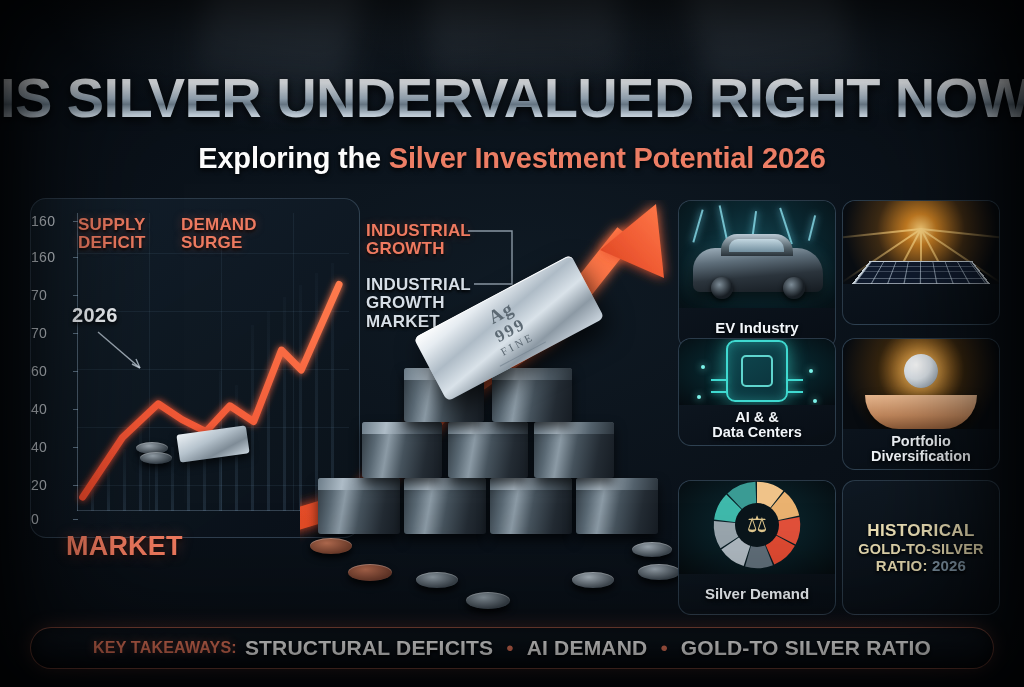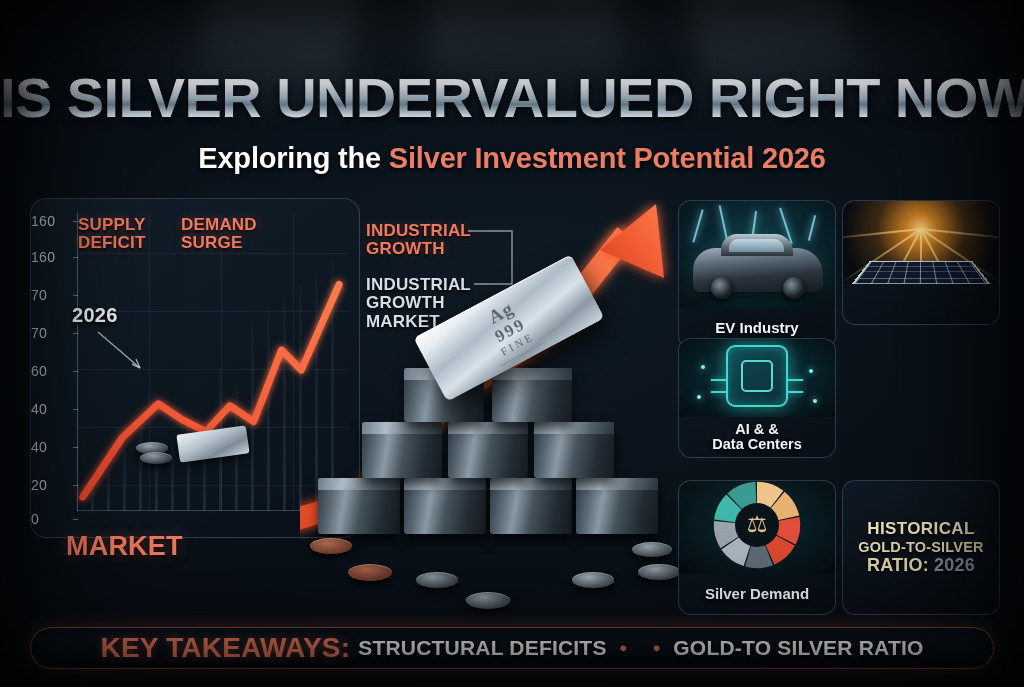--- a/index.html
+++ b/index.html
@@ -260,40 +260,40 @@
 
   
   .ratio-tile { position:absolute; left:842px; width:158px;
     border:1px solid rgba(120,155,185,.30); border-radius:13px;
     background:linear-gradient(160deg, rgba(16,26,36,.96), rgba(7,12,18,.98));
     display:flex; flex-direction:column; align-items:center; justify-content:center;
     padding:6px 4px;
   }
   .r-l1 { font-size:17px; font-weight:bold; color:#efe3b8; letter-spacing:.4px; text-shadow:0 2px 3px #000; }
   .r-l2 { font-size:14.5px; font-weight:bold; color:#e6dab0; letter-spacing:.2px; text-shadow:0 2px 3px #000; }
-  .r-l3 { font-size:18px; font-weight:bold; color:#e6dab0; letter-spacing:.2px; text-shadow:0 2px 3px #000; }
+  .r-l3 { font-size:15px; font-weight:bold; color:#e6dab0; letter-spacing:.2px; text-shadow:0 2px 3px #000; }
   .r-l3 .yr { color:#7e93a3; font-weight:bold; }
   .r-val {
     font-size:40px; font-weight:bold; letter-spacing:-.5px; margin-top:1px;
     background:linear-gradient(to bottom,#ffffff 0%, #dce4ec 35%, #93a2af 62%, #e9eff4 100%);
     -webkit-background-clip:text; background-clip:text;
     -webkit-text-fill-color:transparent; color:transparent;
     filter:drop-shadow(0 2px 3px rgba(0,0,0,.9));
   }
 
   
   .takeaways {
     position:absolute; left:30px; top:627px; width:964px; height:42px;
     border:1px solid rgba(235,120,90,.55); border-radius:21px;
     background:linear-gradient(180deg, rgba(16,24,33,.92), rgba(8,13,19,.95));
     box-shadow:0 0 18px rgba(235,110,80,.22), inset 0 0 16px rgba(0,0,0,.6);
     display:flex; align-items:center; justify-content:center;
     white-space:nowrap;
   }
-  .takeaways .lbl { color:#ef7a5e; font-size:28px; font-weight:bold; letter-spacing:.2px; text-shadow:0 0 9px rgba(240,110,80,.4);text-align:right; }
+  .takeaways .lbl { color:#ef7a5e; font-size:16px; font-weight:bold; letter-spacing:.2px; text-shadow:0 0 9px rgba(240,110,80,.4);text-align:right; }
   .takeaways .itm { color:#ffffff; font-size:21px; font-weight:bold; letter-spacing:.2px; text-shadow:0 2px 3px #000; }
   .takeaways .dot { color:#ef7a5e; font-size:21px; margin:0 13px; }
 </style>
 </head>
 <body>
 
 <div id="poster">
 
   <div class="spot s1"></div>
   <div class="spot s2"></div>
@@ -492,21 +492,21 @@
       <div class="rays" style="transform:translateX(-50%) rotate(28deg);"></div>
       <div class="rays" style="transform:translateX(-50%) rotate(-28deg);"></div>
       <div class="rays" style="transform:translateX(-50%) rotate(56deg);"></div>
       <div class="rays" style="transform:translateX(-50%) rotate(-56deg);"></div>
       <div class="rays" style="transform:translateX(-50%) rotate(84deg);"></div>
       <div class="rays" style="transform:translateX(-50%) rotate(-84deg);"></div>
       <div class="panel"></div>
     </div>
   </div>
 
-  <div class="tile" style="top:338px; height:120px;">
+  <div class="tile" style="top:338px; height:108px;">
     <div class="viz">
       <div class="ai-bg"></div>
       <div class="chip">
           <div class="core"></div>
         </div>
       <div class="pin" style="left:32px; top:40px; width:16px; height:2px;"></div>
       <div class="pin" style="left:32px; top:52px; width:16px; height:2px;"></div>
       <div class="pin" style="right:32px; top:40px; width:16px; height:2px;"></div>
       <div class="pin" style="right:32px; top:52px; width:16px; height:2px;"></div>
       <div class="node" style="left:22px; top:26px;"></div>
@@ -515,20 +515,33 @@
       <div class="node" style="right:18px; top:60px;"></div>
     </div>
     <div class="cap two">
       <div>
         <div>AI &amp; &amp;</div>
         <div>Data Centers</div>
       </div>
     </div>
   </div>
 
+  <div class="tile right" style="top:338px; height:132px;">
+    <div class="viz">
+      <div class="hand-bg"></div>
+      <div class="orb"></div>
+      <div class="palm"></div>
+    </div>
+    <div class="cap two">
+      <div>
+        <div>Portfolio</div>
+        <div>Diversification</div>
+      </div>
+    </div>
+  </div>
 
   <div class="tile" style="top:480px; height:135px;">
     <div class="viz">
       <div class="donut-bg"></div>
       <div class="donut-wrap">
         <svg viewBox="0 0 100 100" width="92" height="92">
           <g id="donut-segments">
               <path d="M50,3 A47,47 0 0 1 78.67334402808726,12.759708080535233 L64.03163643927674,31.776027358559794 A23,23 0 0 0 50,27 Z" fill="#f0c389"></path>
               <path d="M79.95892751818842,13.785877589537904 A47,47 0 0 1 95.83104674301845,39.58293926103632 L72.42795904445583,44.90228942561352 A23,23 0 0 0 64.66075176421987,32.27819541615685 Z" fill="#eab270"></path>
               <path d="M96.16750078424838,41.193078214470944 A47,47 0 0 1 91.95351286345658,71.18732541912225 L70.53044246509577,60.36826563063429 A23,23 0 0 0 72.59260676675984,45.69022976452833 Z" fill="#e2503a"></path>
@@ -552,18 +565,19 @@
     <div class="r-l3">
       <span>RATIO:</span>
       <span class="yr">2026</span>
     </div>
   </div>
 
   <div class="takeaways">
     <span class="lbl">KEY TAKEAWAYS:</span>
     <span class="itm" style="margin-left:8px;text-align:center;">STRUCTURAL DEFICITS</span>
     <span class="dot">•</span>
+    <span class="itm">AI DEMAND</span>
     <span class="dot">•</span>
     <span class="itm">GOLD-TO SILVER RATIO</span>
   </div>
 
   <div class="vignette"></div>
 </div>
 
 </body></html>

